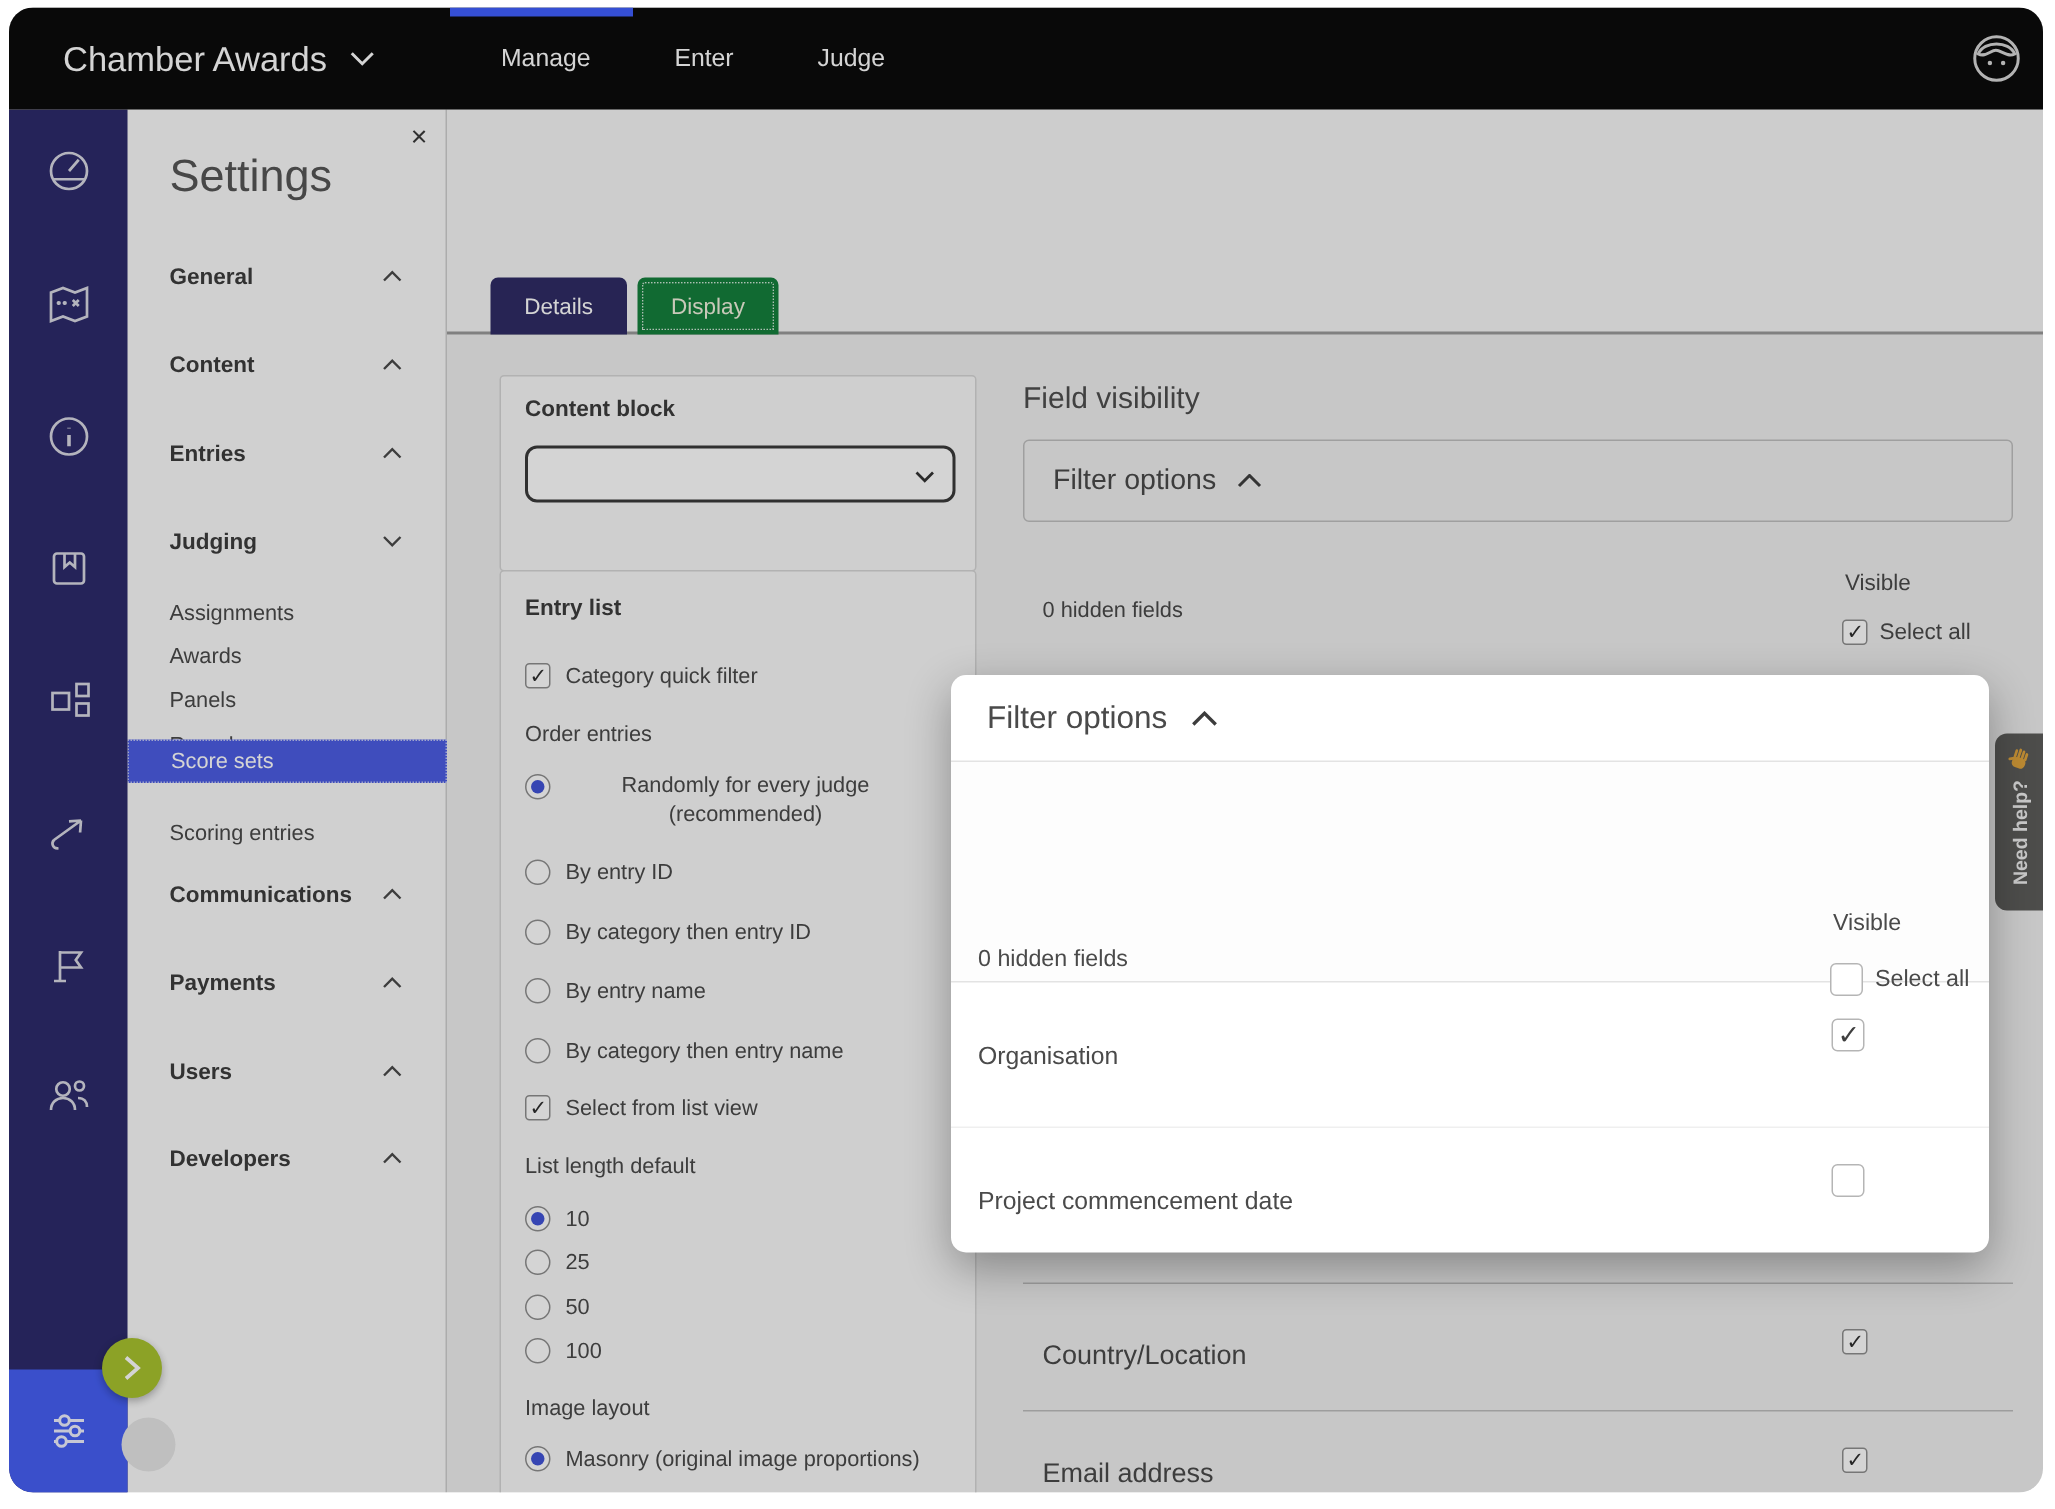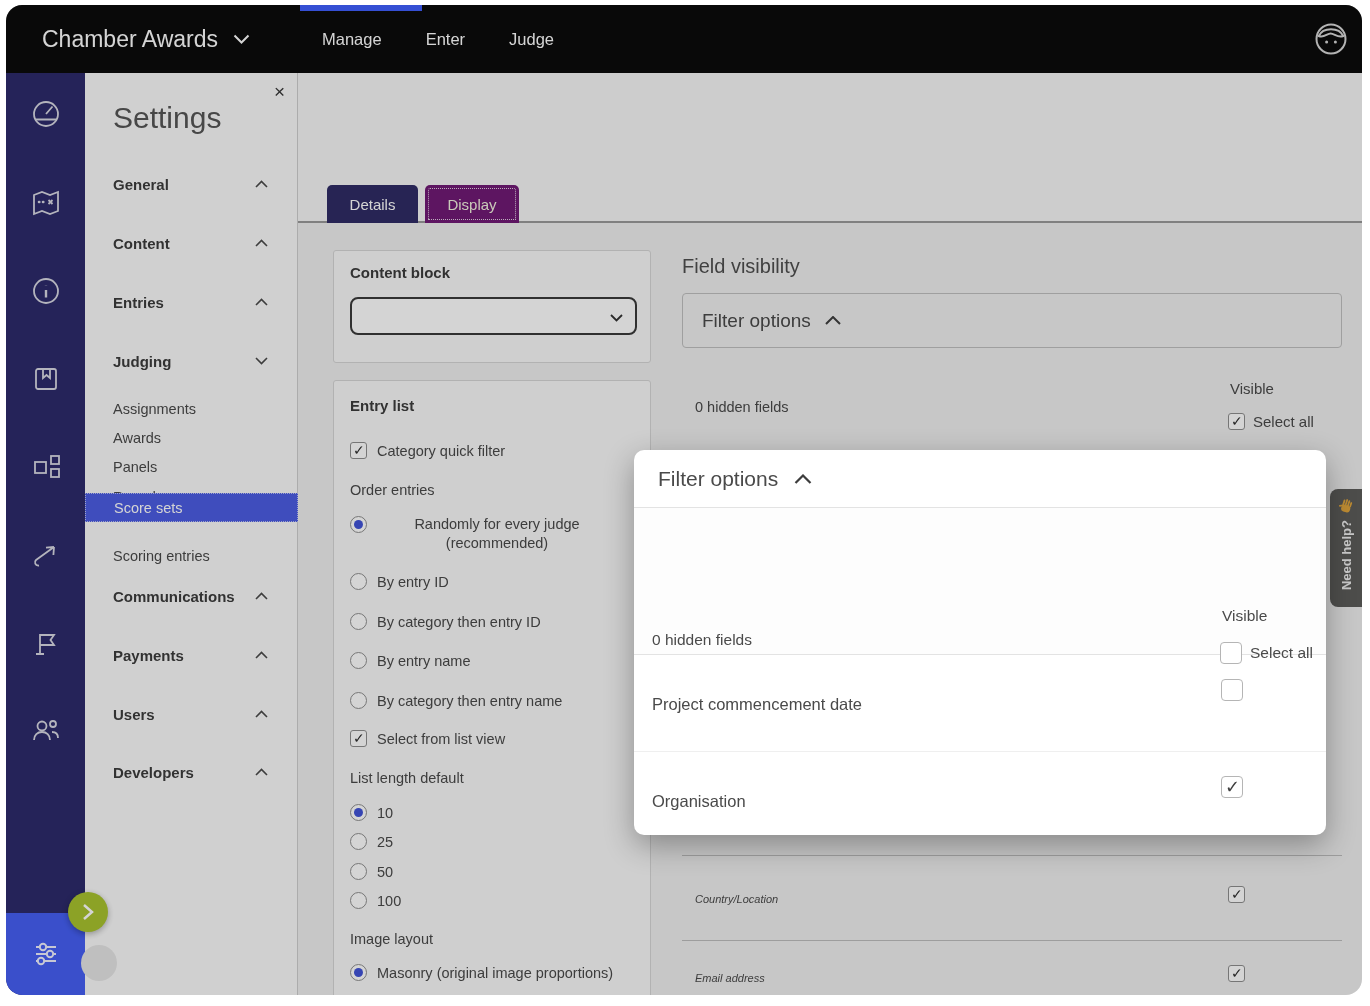--- a/index.html
+++ b/index.html
@@ -7,21 +7,21 @@
               font-family:"Liberation Sans", sans-serif; color:#4a4a4a; }
   .window { position:absolute; left:6px; top:5px; width:1356px; height:990px;
             border-radius:16px; overflow:hidden; background:#f0f0f0; }
 
   
   .topbar { position:absolute; left:0; top:0; right:0; height:68px; background:#0b0b0b; z-index:30; }
   .brand  { position:absolute; left:36px; top:0; height:68px; display:flex; align-items:center; gap:15px;
             color:#fff; font-size:23px; cursor:pointer; }
   .topnav { position:absolute; left:316px; top:0; height:68px; display:flex; align-items:center; gap:44px;
             color:#fff; font-size:16.5px; }
-  .topnav span { cursor:pointer; }
+  .topnav span { cursor:pointer;margin-left:12px; }
   .nav-indicator { position:absolute; left:294px; top:0; width:122px; height:6px; background:#4060ff; }
   .avatar { position:absolute; right:14px; top:17px; width:34px; height:34px; cursor:pointer; }
 
   
   .rail { position:absolute; left:0; top:68px; width:79px; bottom:0; background:#2d2b6b;
           border-bottom-left-radius:16px; z-index:12; }
   .rail .ric { position:absolute; left:50%; transform:translate(-50%,-50%); cursor:pointer; }
   #ric1{top:42px} #ric2{top:130px} #ric3{top:218px} #ric4{top:306px}
   #ric5{top:394px} #ric6{top:482px} #ric7{top:570px} #ric8{top:658px}
   .rail-bottom { position:absolute; left:0; bottom:0; width:79px; height:82px; background:#4660f5;
@@ -48,25 +48,25 @@
                   border:1px dotted rgba(255,255,255,.65); cursor:pointer; }
 
   
   .main { position:absolute; left:292px; top:68px; right:0; bottom:0; }
   .main-header { position:absolute; left:0; top:0; right:0; height:150px; background:#f7f7f7;
                  border-bottom:2px solid #9a9a9a; }
   .page-title { position:absolute; left:29px; top:30px; font-size:29px; font-weight:300; color:#4f4f4f; }
   .tab { position:absolute; top:112px; height:38px; display:flex; align-items:center; justify-content:center;
          font-size:15px; border-radius:5px 5px 0 0; cursor:pointer; z-index:2; }
   #tab-details { left:29px; width:91px; background:#2f2c66; color:#fff; }
-  #tab-display { left:127px; width:94px; background:#701a75; color:#f2f2df;
+  #tab-display { left:127px; width:94px; background:#15803d; color:#f2f2df;
                  outline:1px dotted rgba(255,255,255,.8); outline-offset:-4px; }
 
   .card { position:absolute; background:#f9f9f9; border:1px solid #d6d6d6; border-radius:3px; }
-  #card-content-block { left:35px; top:177px; width:318px; height:113px; }
+  #card-content-block { left:35px; top:177px; width:318px; height:131px; }
   #card-entry-list    { left:35px; top:307px; width:318px; height:640px; }
   .card-h { position:absolute; left:16px; font-weight:700; font-size:15px; color:#3d3d3d; }
   .select { position:absolute; left:16px; top:46px; width:287px; height:38px; background:#fff;
             border:2px solid #3a3a3a; border-radius:8px; cursor:pointer; }
   .select svg { position:absolute; right:12px; top:15px; }
 
   .frow { position:absolute; left:16px; display:flex; gap:10px; align-items:center; font-size:14.5px; }
   .frow.start { align-items:flex-start; }
   .flabel { position:absolute; left:16px; font-size:14.5px; color:#4a4a4a; }
   #row-catfilter{top:61px} #lbl-order{top:101px}
@@ -88,21 +88,21 @@
   
   .fv-title { position:absolute; left:384px; top:182px; font-size:20px; font-weight:300; color:#4f4f4f; }
   .fv-box { position:absolute; left:384px; top:220px; width:660px; height:55px; border:1px solid #c0c0c0;
             border-radius:4px; display:flex; align-items:center; gap:14px; padding-left:19px;
             font-size:19px; color:#4a4a4a; cursor:pointer; }
   .fv-hidden { position:absolute; left:397px; top:326px; font-size:14.5px; }
   .fv-visible { position:absolute; left:932px; top:307px; font-size:15px; }
   .fv-selall { position:absolute; left:930px; top:340px; display:flex; gap:8px; align-items:center; font-size:15px; }
   .fv-div { position:absolute; height:1px; left:384px; width:660px; background:#bdbdbd; }
   #fv-div1{top:782px} #fv-div2{top:867px}
-  .fv-rowlbl { position:absolute; left:397px; font-size:11px;font-style:italic; }
+  .fv-rowlbl { position:absolute; left:397px; font-size:18px; }
   #fv-row0{top:820px} #fv-row1{top:899px}
   .fv-rowcb { position:absolute; left:930px; }
   #fv-cb0{top:813px} #fv-cb1{top:892px}
 
   
   .dim { position:absolute; inset:0; background:rgba(0,0,0,0.17); z-index:40; }
   .modal { position:absolute; left:628px; top:445px; width:692px; height:385px; background:#fff;
            border-radius:10px; box-shadow:0 10px 30px rgba(0,0,0,.32); z-index:60; overflow:hidden; }
   .modal-header { height:58px; border-bottom:1px solid #e3e3e3; display:flex; align-items:center; gap:16px;
                   padding-left:24px; font-size:21px; color:#4a4a4a; cursor:pointer; }
@@ -382,22 +382,22 @@
     </div>
     <div class="modal-sec">
       <div class="m-hidden">0 hidden fields</div>
       <div class="m-visible">Visible</div>
       <div class="m-selall">
         <span class="cb lg"></span>
         <span>Select all</span>
       </div>
     </div>
     <div class="modal-row">
+      <div class="m-rowlbl">Organisation</div>
+      <span class="cb lg m-rowcb checked"></span>
+    </div>
+    <div class="modal-row">
       <div class="m-rowlbl">Project commencement date</div>
       <span class="cb lg m-rowcb"></span>
     </div>
-    <div class="modal-row">
-      <div class="m-rowlbl">Organisation</div>
-      <span class="cb lg m-rowcb checked"></span>
-    </div>
   </div>
 
 </div>
 
 </body></html>

